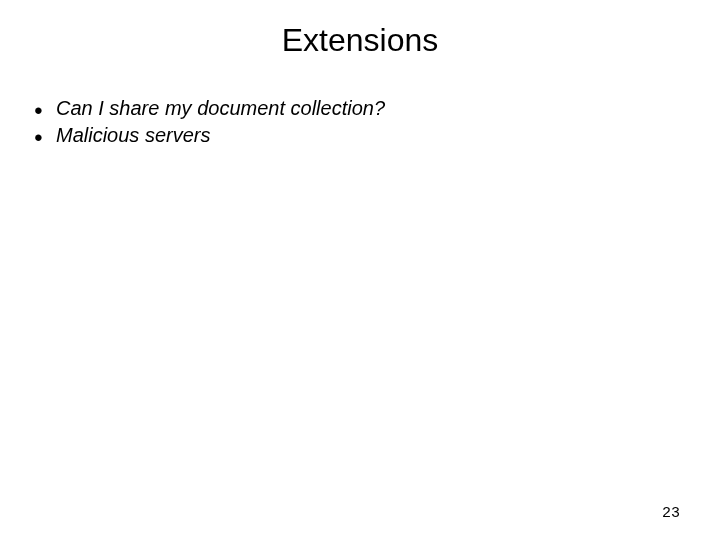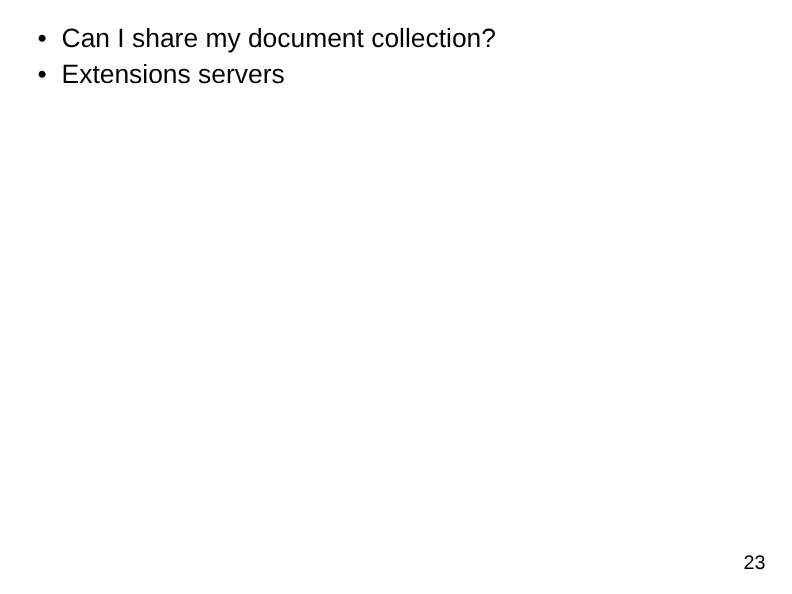--- a/index.html
+++ b/index.html
@@ -28,41 +28,44 @@
       text-align: center;
       margin-top: 2px;
       margin-bottom: 36px;
     }
     .bullets {
       list-style: none;
       padding-left: 0;
       margin-left: -6px;
     }
     .bullets li {
-      font-size: 24px;
+      font-size: 20px;
       line-height: 1.35;
       position: relative;
       padding-left: 22px;
+      font-style: italic;
     }
     .bullets li::before {
       content: "•";
       position: absolute;
       left: 0;
       top: 0;
       font-size: 24px;
     }
     .page-number {
       position: absolute;
       bottom: 18px;
-      right: 24px;
-      font-size: 18px;
+      right: 40px;
+      font-size: 15px;
+      font-family: Liberation Mono, monospace;
     }
   </style>
 </head>
 <body>
 
 <div class="slide">
+  <h1 class="title">Extensions</h1>
   <ul class="bullets">
     <li>Can I share my document collection?</li>
-    <li>Extensions servers</li>
+    <li>Malicious servers</li>
   </ul>
   <div class="page-number">23</div>
 </div>
 
 </body></html>

